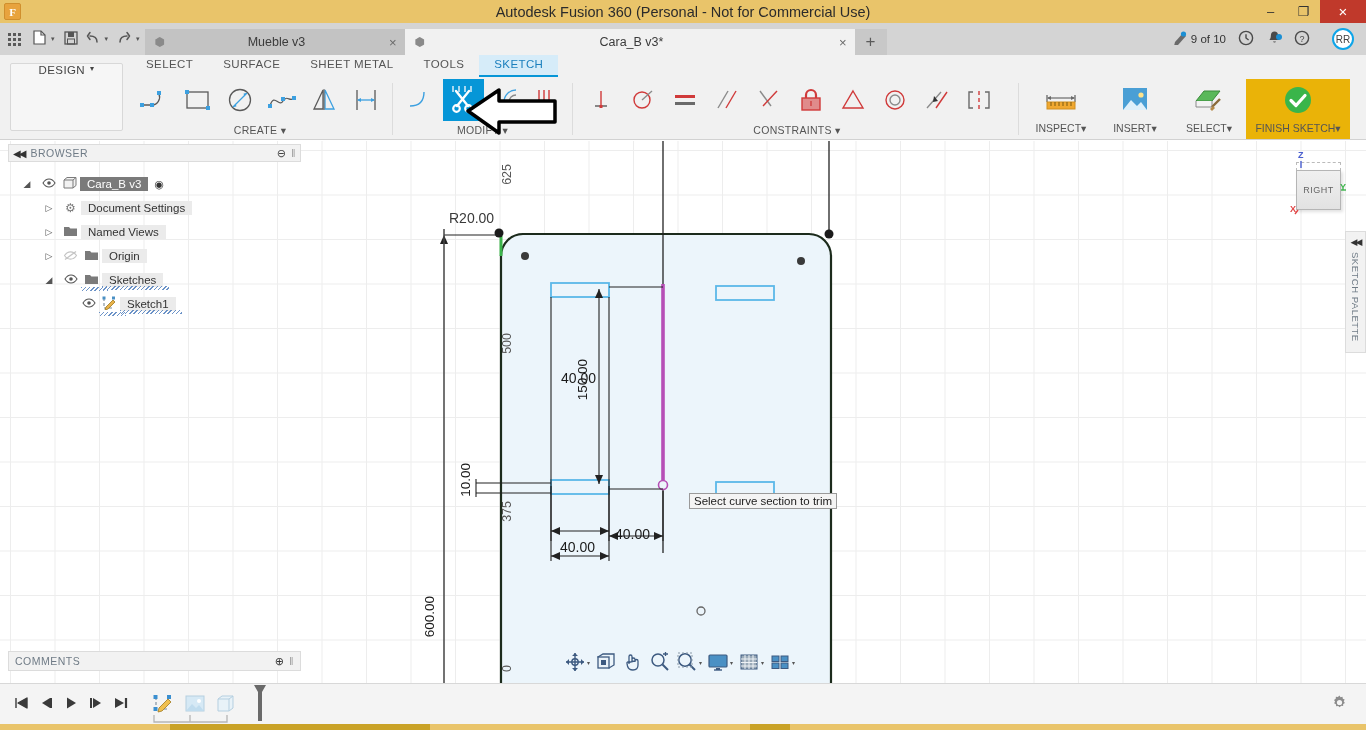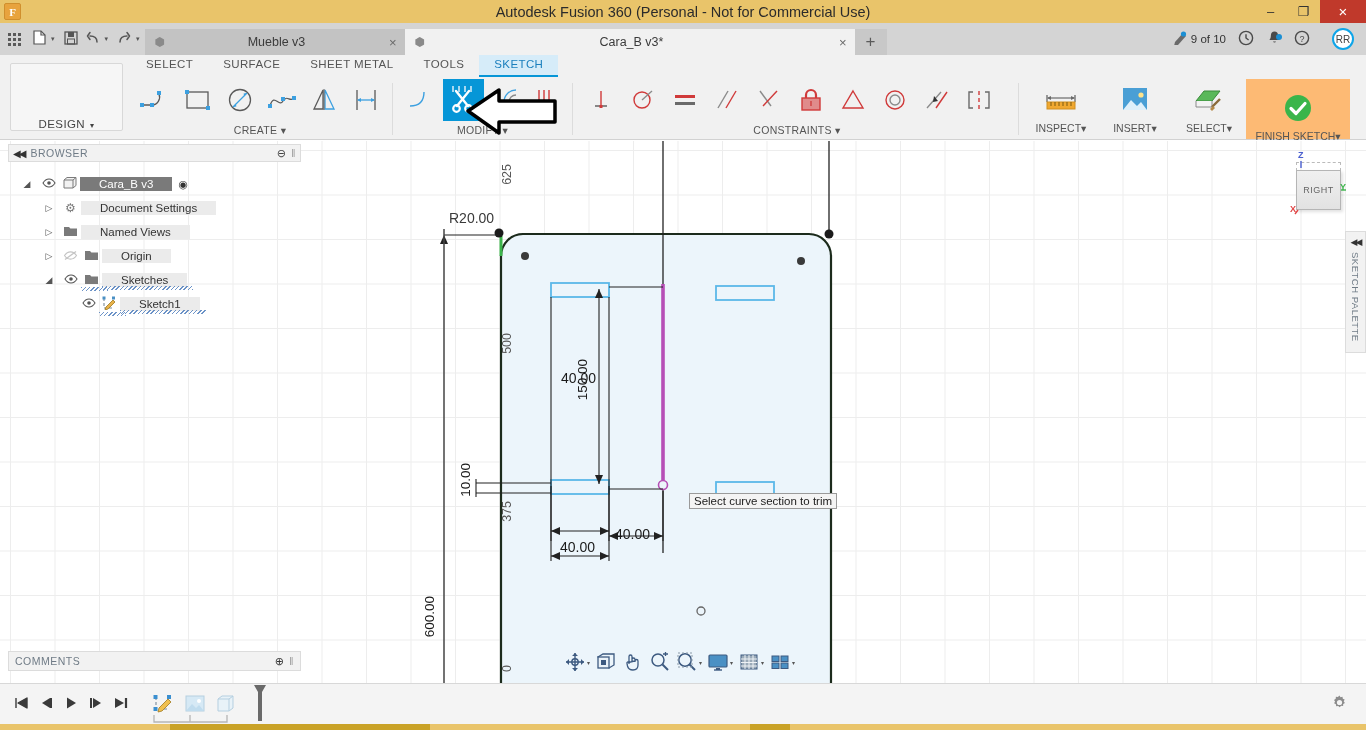--- a/index.html
+++ b/index.html
@@ -86,21 +86,21 @@
   .notif-dot { position:absolute; top:4px; right:5px; width:6px; height:6px; background:#1b8fd4; border-radius:50%; }
 
   
   .ribbon {
     position: absolute; left: 0; top: 55px; width: 1366px; height: 85px;
     background: #f1f1f1; border-bottom: 1px solid #d2d2d2;
   }
   .design-box {
     position: absolute; left: 10px; top: 8px; width: 113px; height: 68px;
     border: 1px solid #d8d8d8; background: #f6f6f6; border-radius: 2px;
-    display: flex; align-items: flex-end; justify-content: center;
+    display: flex; align-items: flex-start; justify-content: center;
     font-size: 11.5px; color: #444; letter-spacing: .4px;
   }
   .ribbon-tabs { position: absolute; left: 131px; top: 0; display: flex; height: 22px; }
   .rtab {
     padding: 3px 15px 2px; font-size: 11.5px; color: #555;
     letter-spacing: .4px; height: 22px;
   }
   .rtab.active { background: #d6ecf9; color: #1b7fbd; border-bottom: 2px solid #0696d7; }
 
   .panel { position: absolute; top: 24px; height: 60px; }
@@ -112,39 +112,39 @@
   .cmd {
     width: 42px; height: 42px; display: flex; align-items: center;
     justify-content: center; position: relative;
   }
   .cmd.sel { background: #0696d7; }
   .vsep { position: absolute; top: 28px; width: 1px; height: 52px; background: #dcdcdc; }
 
   .big-cmd { width: 74px; text-align: center; }
   .big-cmd .glyph { height: 42px; display: flex; align-items: center; justify-content: center; }
   .big-cmd .cap { font-size: 10.5px; color: #555; margin-top: 1px; }
-  .finish-wrap { background: #fdba74; height: 60px; padding-top: 8px; }
+  .finish-wrap { background: #eab308; height: 60px; padding-top: 0; }
 
   
   .browser {
     position: absolute; left: 8px; top: 144px; width: 293px; height: 18px;
     background: #f2f2f2; border: 1px solid #dcdcdc;
     display: flex; align-items: center; padding: 0 4px;
     font-size: 10.5px; color: #6f7b86; letter-spacing: .5px;
   }
   .browser .collapse { font-size: 10px; color: #333; margin-right: 6px; letter-spacing: -2px;}
   .browser .dot-btn { margin-left: auto; font-size: 11px; color: #444; }
   .browser .grip { margin-left: 5px; color: #999; font-size: 10px; }
 
   .tree { position: absolute; left: 16px; top: 172px; width: 290px; font-size: 11.5px; }
   .trow { display: flex; align-items: center; height: 24px; color: #333; }
   .tw { width: 22px; text-align: center; font-size: 9px; color: #555; }
   .teye { width: 21px; text-align: center; font-size: 11px; color: #666; }
   .tico { width: 21px; text-align: center; font-size: 12px; color: #7a7a7a; }
-  .tlabel { background: #ebebeb; padding: 1px 19px; }
+  .tlabel { background: #ebebeb; padding: 1px 7px; }
   .tlabel.selected { background: #7a7a7a; color: #fff; }
   .tradio { margin-left: 6px; font-size: 11px; color: #333; }
   .squiggle { position: relative; }
   .squiggle:after {
     content: ''; position: absolute; left: 0; right: -6px; bottom: -3px; height: 4px;
     background: repeating-linear-gradient(135deg, #3b6fb5 0 1px, transparent 1px 3px);
     opacity: .75;
   }
 
   .comments {

